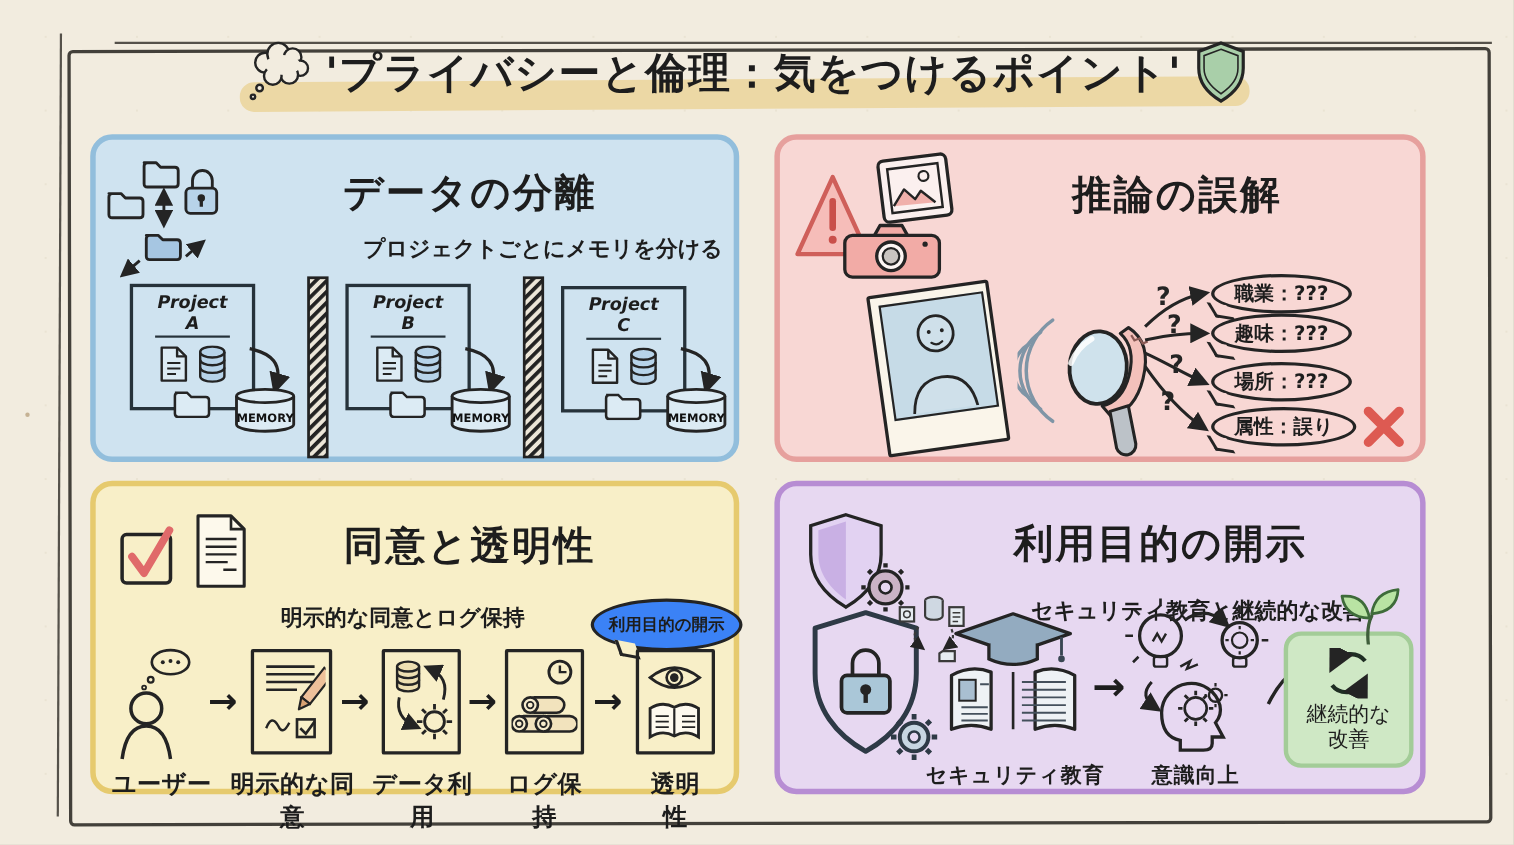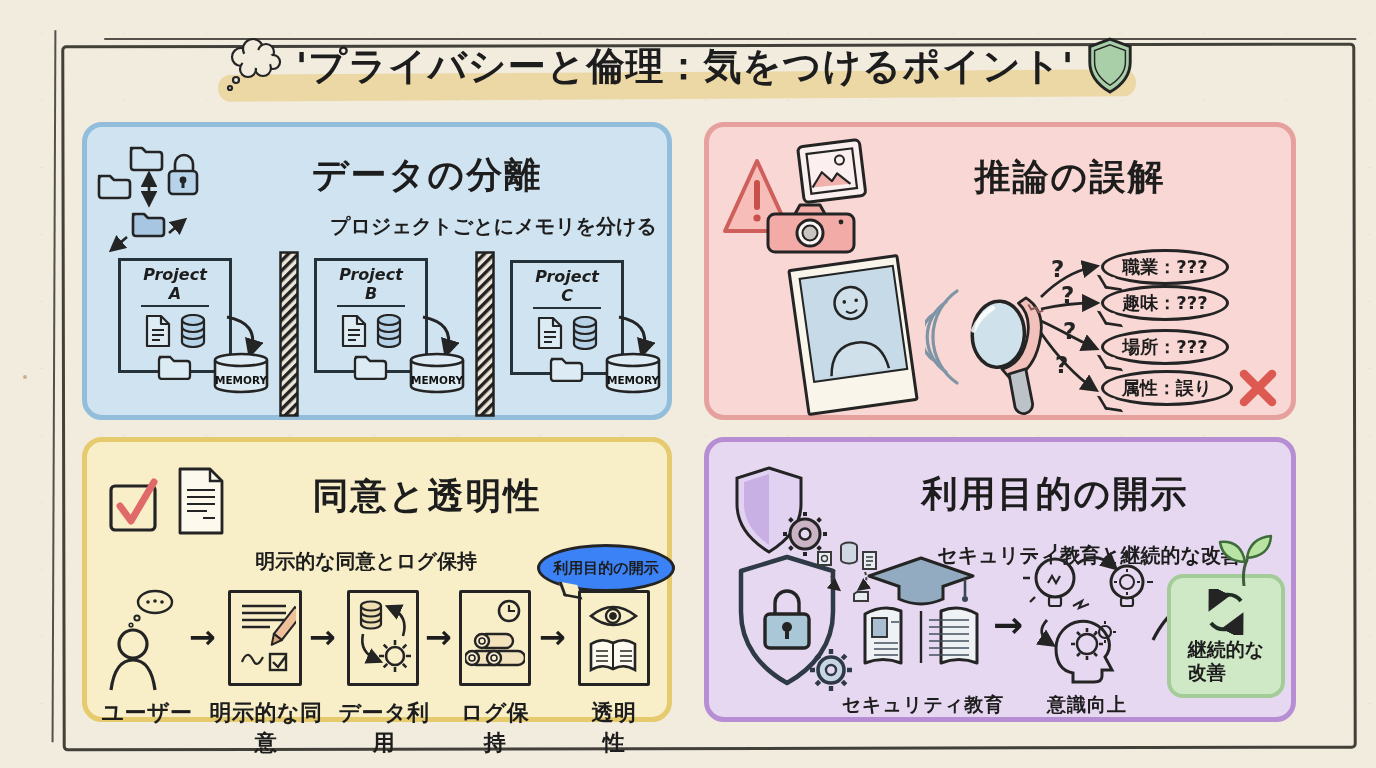--- a/index.html
+++ b/index.html
@@ -65,21 +65,21 @@
         border-radius:50%;background:#3b82f6;display:flex;align-items:center;justify-content:center;
         font-size:15px;font-weight:800;box-sizing:border-box}
   .disc::before{content:"";position:absolute;left:22px;bottom:-9px;width:14px;height:12px;
         background:#f8efc8;border-bottom:3px solid #242424;border-left:3px solid #242424;
         transform:skewX(30deg) rotate(12deg)}
 
   
   .gbox{position:absolute;left:458px;top:132px;width:118px;height:124px;background:#cfe8c5;
         border:4px solid #a3cc98;border-radius:16px;display:flex;flex-direction:column;
         align-items:center;justify-content:center;gap:3px;box-sizing:border-box}
-  .gbox .gtxt{font-size:19px;font-weight:700;white-space:pre-line;line-height:1.2}
+  .gbox .gtxt{font-size:19px;font-weight:400;white-space:pre-line;text-align:center;line-height:1.2}
   .lbl4{position:absolute;font-size:19px;font-weight:800;text-align:center;letter-spacing:1px}
 </style>
 </head>
 <body>
 
 <div class="stage">
 
   <svg width="0" height="0" style="position:absolute" aria-hidden="true">
     <defs>
       <marker id="ah" viewBox="0 0 10 10" markerWidth="6.5" markerHeight="6.5" refX="6" refY="5" orient="auto-start-reverse">

